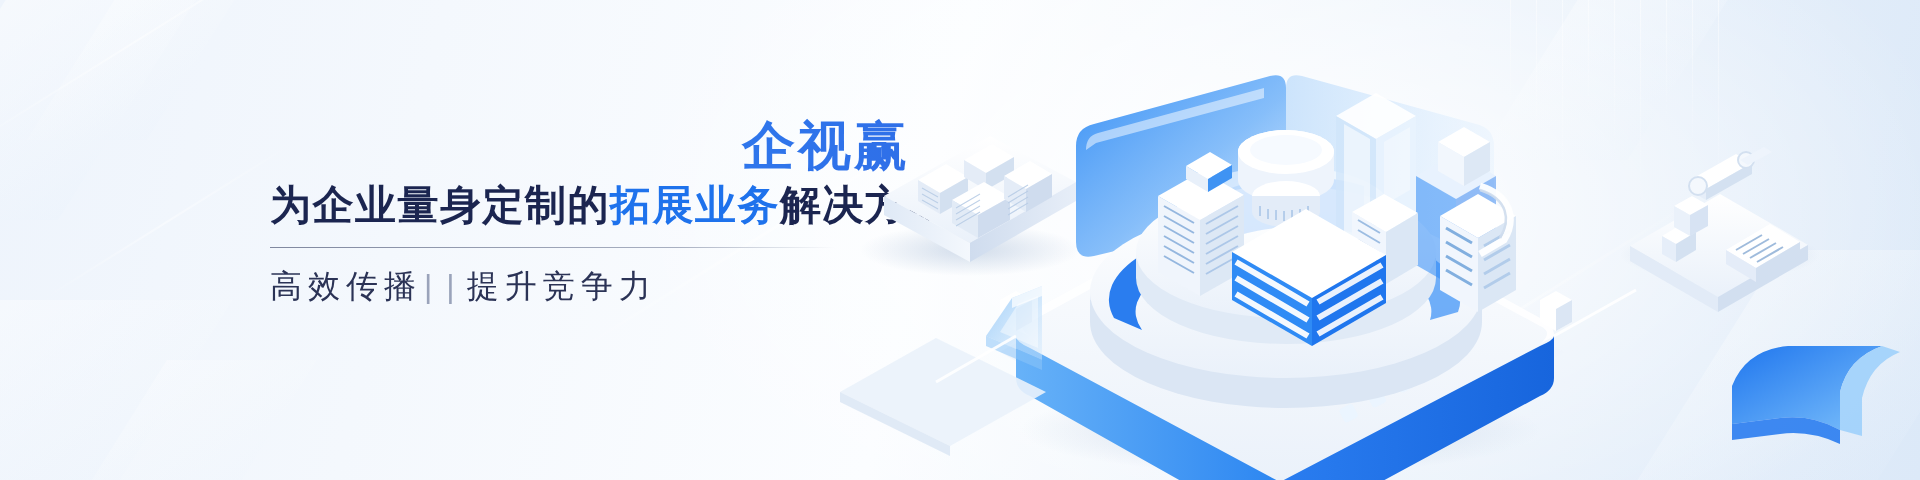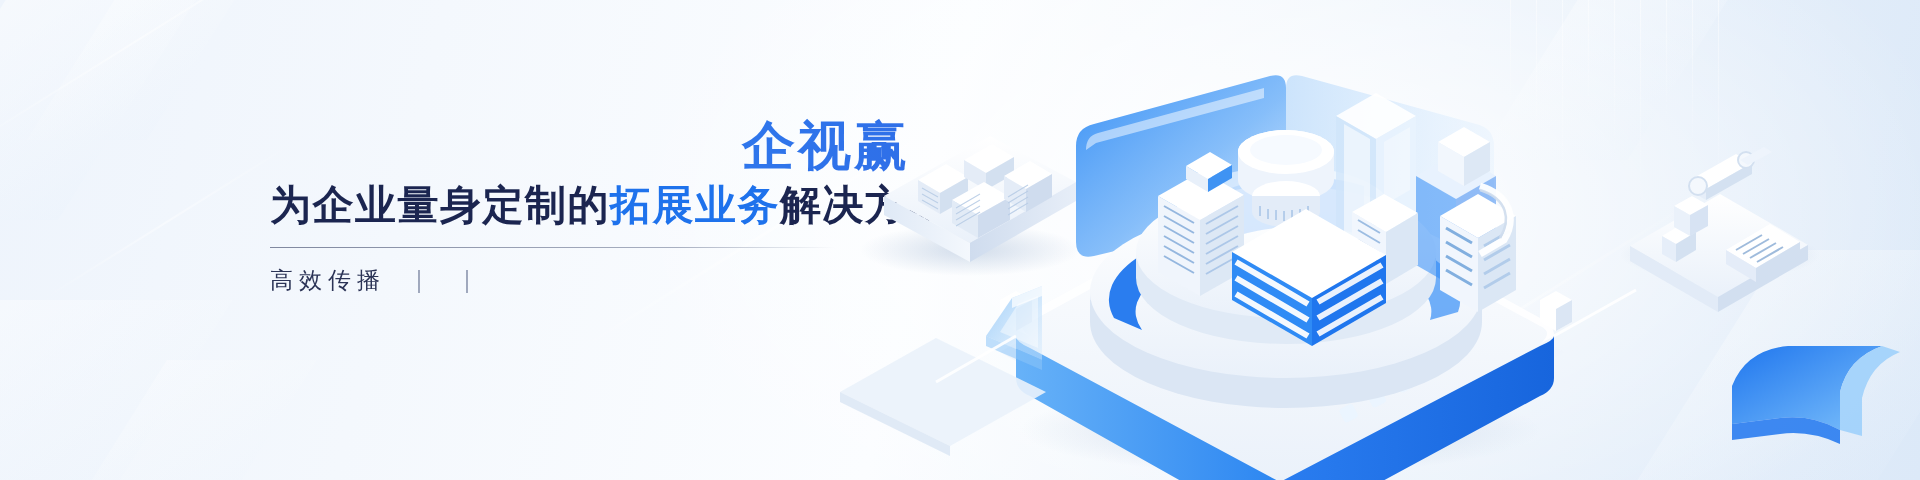--- a/index.html
+++ b/index.html
@@ -52,22 +52,22 @@
 
   .headline{
     font-size:41px;line-height:1.12;font-weight:800;letter-spacing:1.5px;
     color:#1b2550;margin:0;white-space:nowrap;
   }
   .headline .hl{color:#1e72ec;}
 
   .rule{margin:18px 0 0 0;width:565px;height:1px;background:linear-gradient(90deg,#5a6380 0%,#8e97ad 72%,rgba(142,151,173,0) 100%);opacity:.75;}
 
   .tagline{
-    margin-top:19px;font-size:23px;line-height:1.2;font-weight:500;
-    letter-spacing:6px;color:#2b3356;white-space:nowrap;display:flex;align-items:center;gap:28px;
+    margin-top:19px;font-size:32px;line-height:1.2;font-weight:500;
+    letter-spacing:6px;color:#2b3356;white-space:nowrap;display:flex;align-items:center;
   }
   .tagline .sep{color:#9aa3ba;margin:0 6px 0 2px;font-weight:400;}
 
   
   .art{position:absolute;left:840px;top:0;width:1080px;height:480px;}
   .art svg{display:block;width:100%;height:100%;}
 </style>
 </head>
 <body>
 
@@ -103,20 +103,21 @@
     <h1 class="brand">企视赢</h1>
 
     <h2 class="headline"><span>为企业量身定制的</span><span class="hl">拓展业务</span><span>解决方案</span></h2>
 
     <div class="rule"></div>
 
     <div class="tagline">
       <span>高效传播</span>
       <span class="sep">|</span>
       <span class="sep">|</span>
+      <span>提升竞争力</span>
     </div>
 
   </div>
 
   <div class="art">
     <svg viewBox="0 0 1080 480" xmlns="http://www.w3.org/2000/svg">
       <defs>
         <linearGradient id="gBlueGlass" x1="0" y1="0" x2="1" y2="1">
           <stop offset="0%" stop-color="#2f8bf5" stop-opacity=".95"></stop>
           <stop offset="55%" stop-color="#5fa9f8" stop-opacity=".75"></stop>

